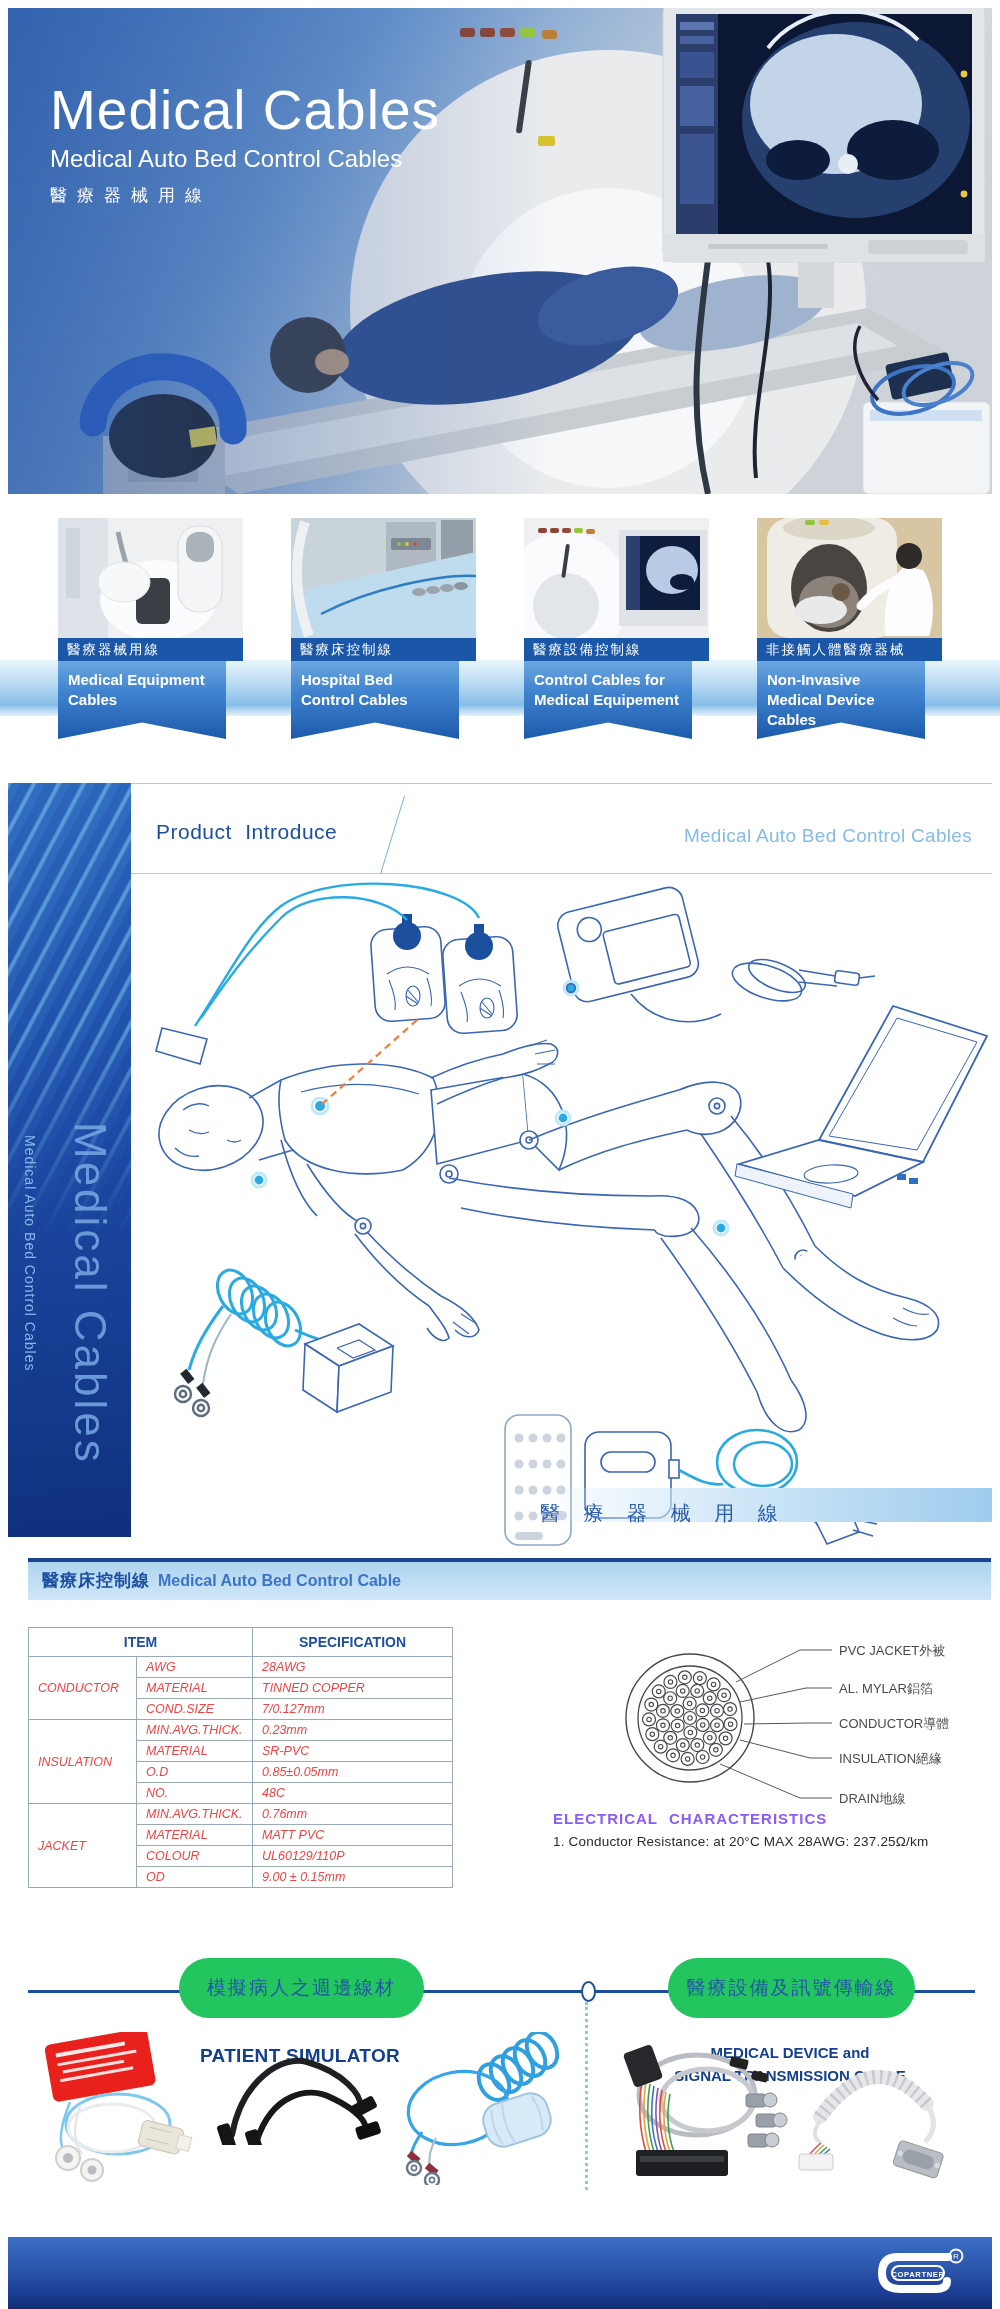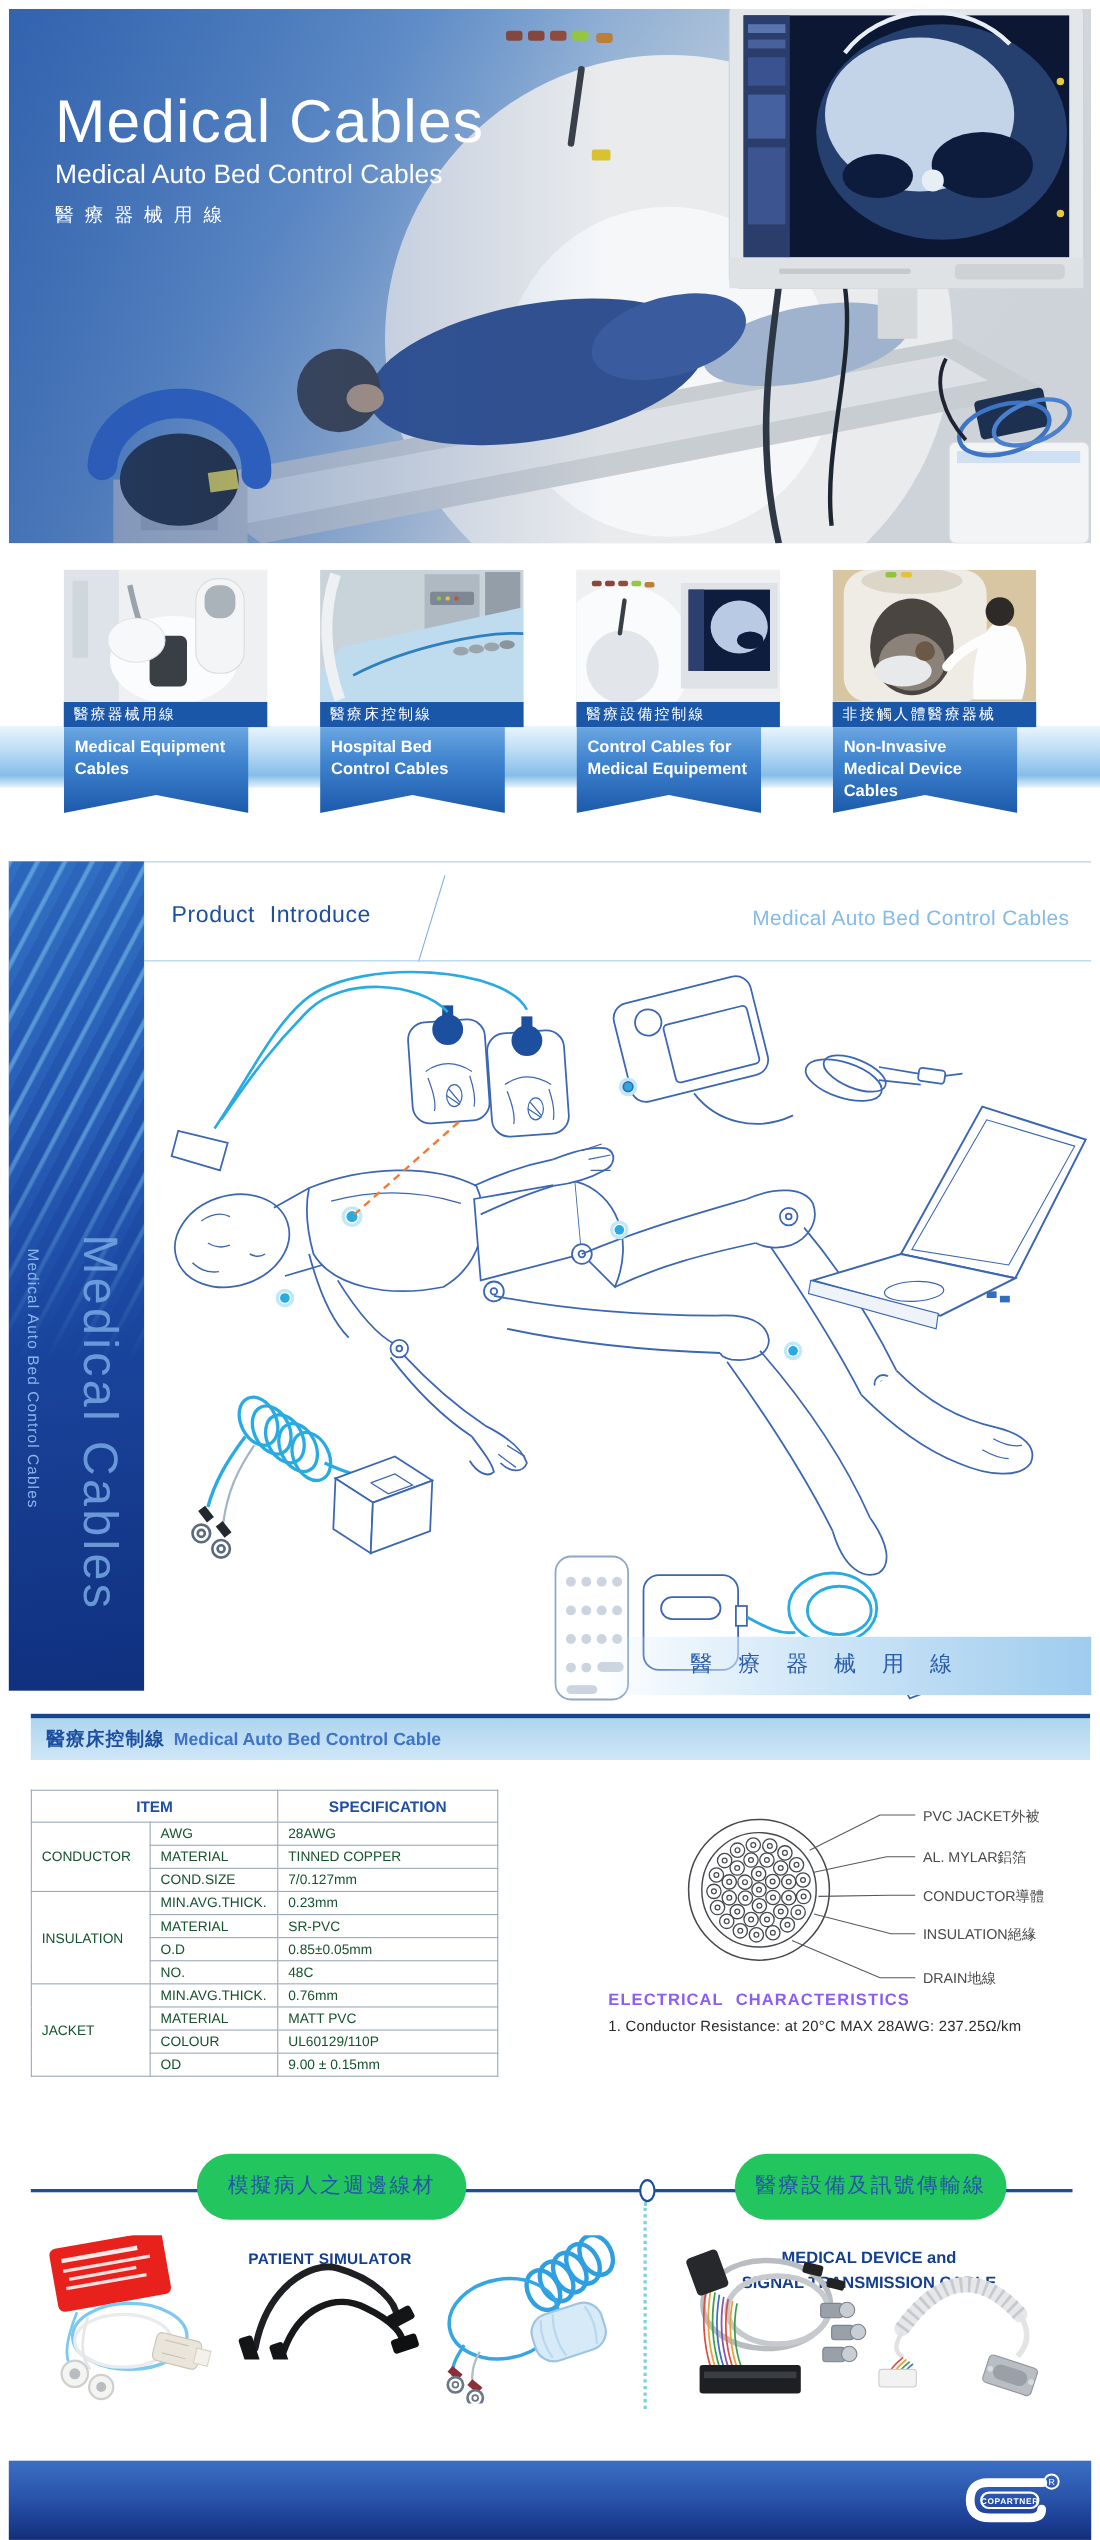--- a/index.html
+++ b/index.html
@@ -37,48 +37,48 @@
   .sidebar{left:8px;top:783px;width:123px;height:754px;overflow:hidden;
     background:linear-gradient(175deg,#2c66bb 0%,#1d4ba6 45%,#10307e 100%);}
   .sidebar::before{content:'';position:absolute;left:-80px;top:-60px;width:320px;height:560px;
     background:repeating-linear-gradient(118deg,rgba(140,220,255,0) 0 9px,rgba(150,225,255,.45) 11px 13px,rgba(90,180,255,.12) 15px 22px);
     -webkit-mask:linear-gradient(180deg,#000 55%,transparent 92%);
     mask:linear-gradient(180deg,#000 55%,transparent 92%);}
   .sidebar-title{position:absolute;right:16px;top:339px;writing-mode:vertical-rl;
     font-size:44px;letter-spacing:3px;color:rgba(120,168,228,.85);white-space:nowrap;}
   .sidebar-sub{position:absolute;left:14px;top:352px;writing-mode:vertical-rl;
     font-size:14px;letter-spacing:1px;color:rgba(150,195,245,.9);white-space:nowrap;}
-  .corner-bar{left:540px;top:1488px;width:452px;height:53px;line-height:50px;text-align:center;
+  .corner-bar{left:540px;top:1488px;width:452px;height:34px;line-height:50px;text-align:left;
     padding-right:30px;box-sizing:border-box;font-size:20px;letter-spacing:9px;color:#2b5cab;
     background:linear-gradient(90deg,rgba(234,244,252,0) 0%,#cfe6f7 45%,#9fccee 100%);z-index:3;}
 
   
   .spec-band{left:28px;top:1558px;width:949px;height:38px;line-height:38px;
     border-top:4px solid #17468e;box-sizing:content-box;padding-left:14px;
     background:linear-gradient(180deg,#aed4ef 0%,#cfe7f8 100%);}
   .spec-band .zh{font-size:17px;font-weight:700;color:#1d4fa0;letter-spacing:1px;}
   .spec-band .en{font-size:16px;color:#3e74c8;margin-left:8px;font-weight:bold;}
   table.spec{left:28px;top:1627px;border-collapse:collapse;table-layout:fixed;width:424px;}
   table.spec th,table.spec td{border:1px solid #9aa8bc;font-weight:400;}
   table.spec th{height:26px;font-size:14px;font-weight:700;color:#1e4fa0;text-align:center;}
-  table.spec td{height:20px;font-size:12.5px;color:#14532d;padding:0 9px;}
+  table.spec td{height:20px;font-size:12.5px;color:#ef4444;padding:0 9px;font-style:italic;}
   td.grp{text-align:left;font-size:13.5px;}
   .elec-title{left:553px;top:1810px;font-size:15px;font-weight:700;color:#8b5cf6;
     letter-spacing:1px;word-spacing:6px;}
   .elec-item{left:553px;top:1834px;font-size:13.5px;color:#2a2a2a;letter-spacing:.2px;}
 
   
   .divider-line{left:28px;top:1990px;width:947px;height:3px;background:#1b4f9c;}
   .pill{top:1958px;height:60px;line-height:60px;border-radius:30px;background:#22c55e;
     text-align:center;font-size:19px;letter-spacing:2px;color:#2456a8;z-index:2;}
   .center-dot{left:581px;top:1981px;width:11px;height:17px;border:2px solid #1b4f9c;
     border-radius:50%;background:#fff;z-index:3;}
   .dotted-divider{left:585px;top:2002px;height:188px;width:0;border-left:3px dotted #7fd0e0;}
   .cat-title{font-weight:700;color:#123f8f;text-align:center;}
-  .cat-title-left{left:180px;top:2045px;width:240px;font-size:14px;letter-spacing:.3px;}
+  .cat-title-left{left:180px;top:2045px;width:240px;font-size:19px;letter-spacing:.3px;}
   .cat-title-right{left:665px;top:2041px;width:250px;font-size:15px;line-height:23px;}
 
   
   .footer{left:8px;top:2237px;width:984px;height:72px;
     background:linear-gradient(180deg,#3b6fc4 0%,#2a55ab 45%,#1b3d92 78%,#132e77 100%);}
 </style>
 </head>
 <body>
 
 <div class="page">

